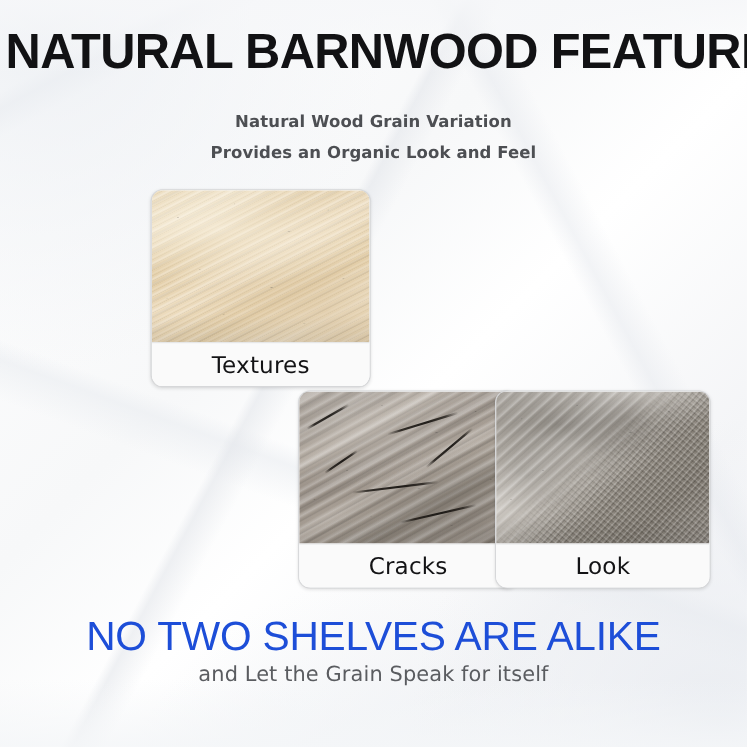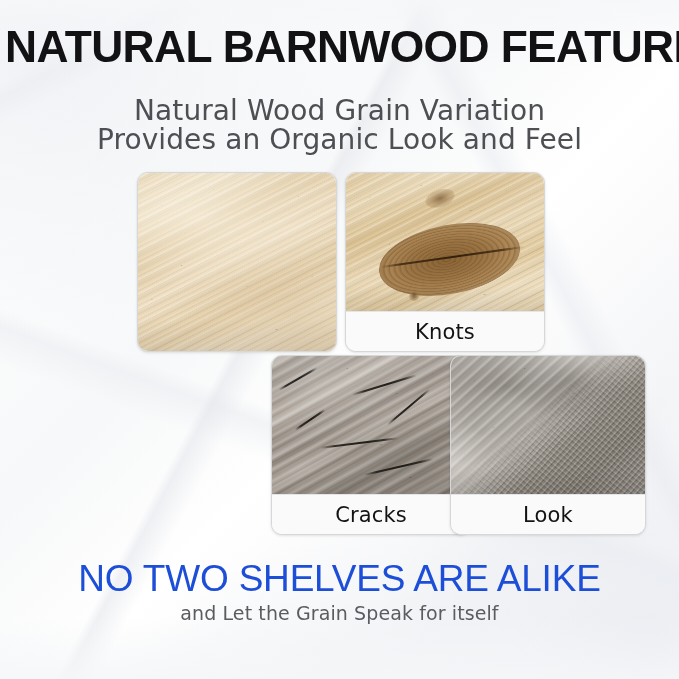--- a/index.html
+++ b/index.html
@@ -72,22 +72,22 @@
     transform: scaleX(0.985);
     white-space: nowrap;
   }
 
   .subtitle {
     position: absolute;
     left: 0; right: 0;
     top: 96px;
     text-align: center;
     font-family: "DejaVu Sans", sans-serif;
-    font-weight: 400;
-    font-size: 28px;
+    font-weight: 700;
+    font-size: 15px;
     line-height: 29px;
     letter-spacing: 0.1px;
     color: #4d4f53;
   }
   .subtitle .line { display: block; }
 
   .title-bottom {
     position: absolute;
     left: 0; right: 0;
     top: 560px;
@@ -397,35 +397,23 @@
   </div>
 
   <div class="card" id="card-textures">
     <div class="card-photo">
       <div class="tex wood-light-base"></div>
       <div class="tex grain-fine"></div>
       <div class="tex wood-light-tint"></div>
       <div class="tex speckle"></div>
       <div class="photo-shade"></div>
     </div>
+    <div class="card-caption">Textures</div>
   </div>
 
-  <div class="card" id="card-knots">
-    <div class="card-photo">
-      <div class="tex wood-knot-base"></div>
-      <div class="tex grain-fine"></div>
-      <div class="knot-small"></div>
-      <div class="knot-shape"></div>
-      <div class="knot-crack"></div>
-      <div class="knot-nub"></div>
-      <div class="tex speckle"></div>
-      <div class="photo-shade"></div>
-    </div>
-    <div class="card-caption">Knots</div>
-  </div>
 
 
   <div class="card" id="card-cracks">
     <div class="card-photo">
       <div class="tex wood-grey2-base"></div>
       <div class="tex grain-coarse"></div>
       <div class="tex grey-tint"></div>
       <div class="crack-lines">
         <div class="crack c1"></div>
         <div class="crack c2"></div>

